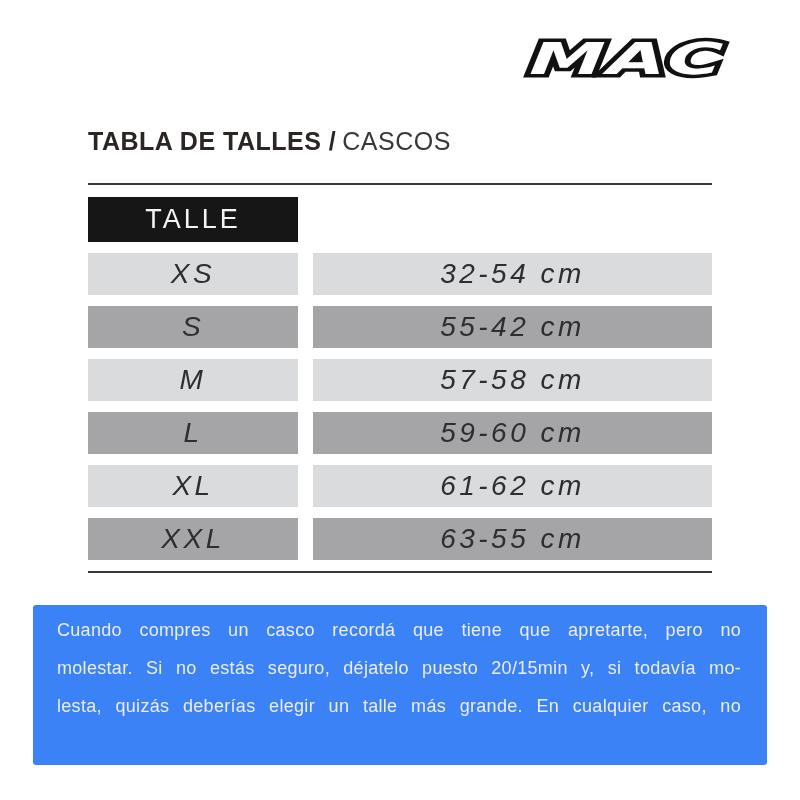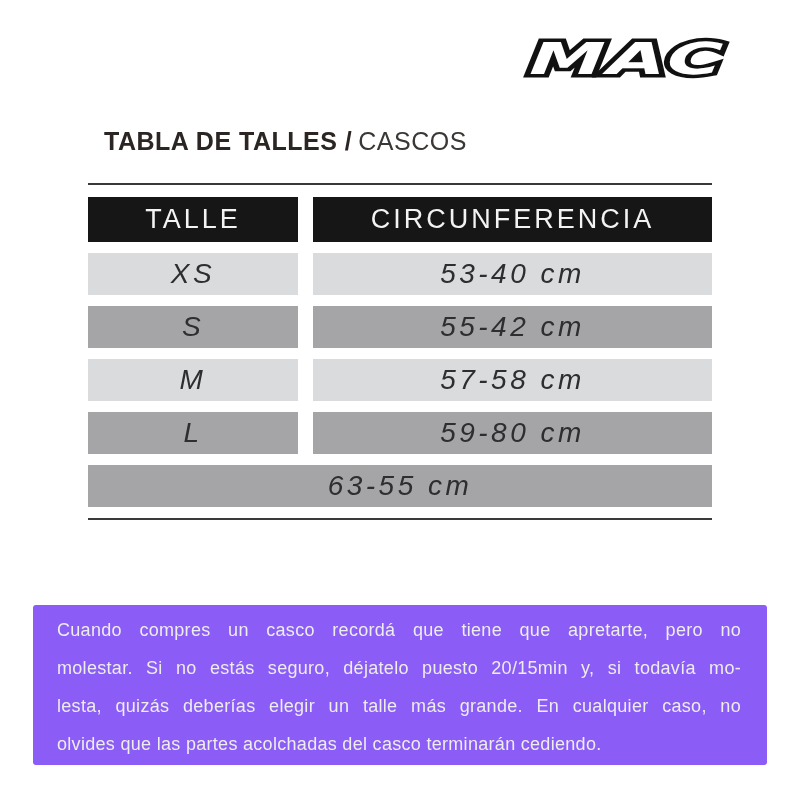--- a/index.html
+++ b/index.html
@@ -31,21 +31,21 @@
     fill: #ffffff;
     stroke: #111111;
     stroke-width: 7px;
     paint-order: stroke fill;
     stroke-linejoin: miter;
   }
 
   
   .page-title {
     position: absolute;
-    left: 104px;
+    left: 88px;
     top: 127px;
     font-size: 25px;
     letter-spacing: 0.5px;
     color: #2b2523;
     white-space: nowrap;
   }
   .page-title .bold { font-weight: bold; color: #2b2523; }
   .page-title .regular { font-weight: normal; color: #3a3735; margin-left: 6px; }
 
   
@@ -94,21 +94,21 @@
   .t-row.light .cell { background: #d9dbdd; }
   .t-row.dark  .cell { background: #a5a5a8; }
 
   
   .note-box {
     position: absolute;
     left: 33px;
     top: 605px;
     width: 734px;
     height: 160px;
-    background: #8b5cf6;
+    background: #3b82f6;
     border-radius: 3px;
     padding: 6px 26px 0 24px;
     color: #ededed;
   }
   .note-line {
     font-size: 18px;
     line-height: 38px;
     letter-spacing: 0.3px;
     white-space: nowrap;
   }
@@ -129,44 +129,47 @@
 
 <div class="page-title">
   <span class="bold">TABLA DE TALLES /</span><span class="regular">CASCOS</span>
 </div>
 
 <div class="size-table">
   <div class="h-rule"></div>
 
   <div class="t-header">
     <div class="cell col-talle">TALLE</div>
-    <div class="cell col-circ">CIRCUNFERENCIA</div>
   </div>
 
   <div class="t-row light">
     <div class="cell col-talle">XS</div>
-    <div class="cell col-circ">53-40 cm</div>
+    <div class="cell col-circ">32-54 cm</div>
   </div>
   <div class="t-row dark">
     <div class="cell col-talle">S</div>
     <div class="cell col-circ">55-42 cm</div>
   </div>
   <div class="t-row light">
     <div class="cell col-talle">M</div>
     <div class="cell col-circ">57-58 cm</div>
   </div>
   <div class="t-row dark">
     <div class="cell col-talle">L</div>
-    <div class="cell col-circ">59-80 cm</div>
+    <div class="cell col-circ">59-60 cm</div>
+  </div>
+  <div class="t-row light">
+    <div class="cell col-talle">XL</div>
+    <div class="cell col-circ">61-62 cm</div>
   </div>
   <div class="t-row dark">
+    <div class="cell col-talle">XXL</div>
     <div class="cell col-circ">63-55 cm</div>
   </div>
 
   <div class="h-rule rule-bottom"></div>
 </div>
 
 <div class="note-box">
   <div class="note-line justify">Cuando compres un casco recordá que tiene que apretarte, pero no</div>
   <div class="note-line justify">molestar. Si no estás seguro, déjatelo puesto 20/15min y, si todavía mo-</div>
   <div class="note-line justify">lesta, quizás deberías elegir un talle más grande. En cualquier caso, no</div>
-  <div class="note-line">olvides que las partes acolchadas del casco terminarán cediendo.</div>
 </div>
 
 </body></html>

